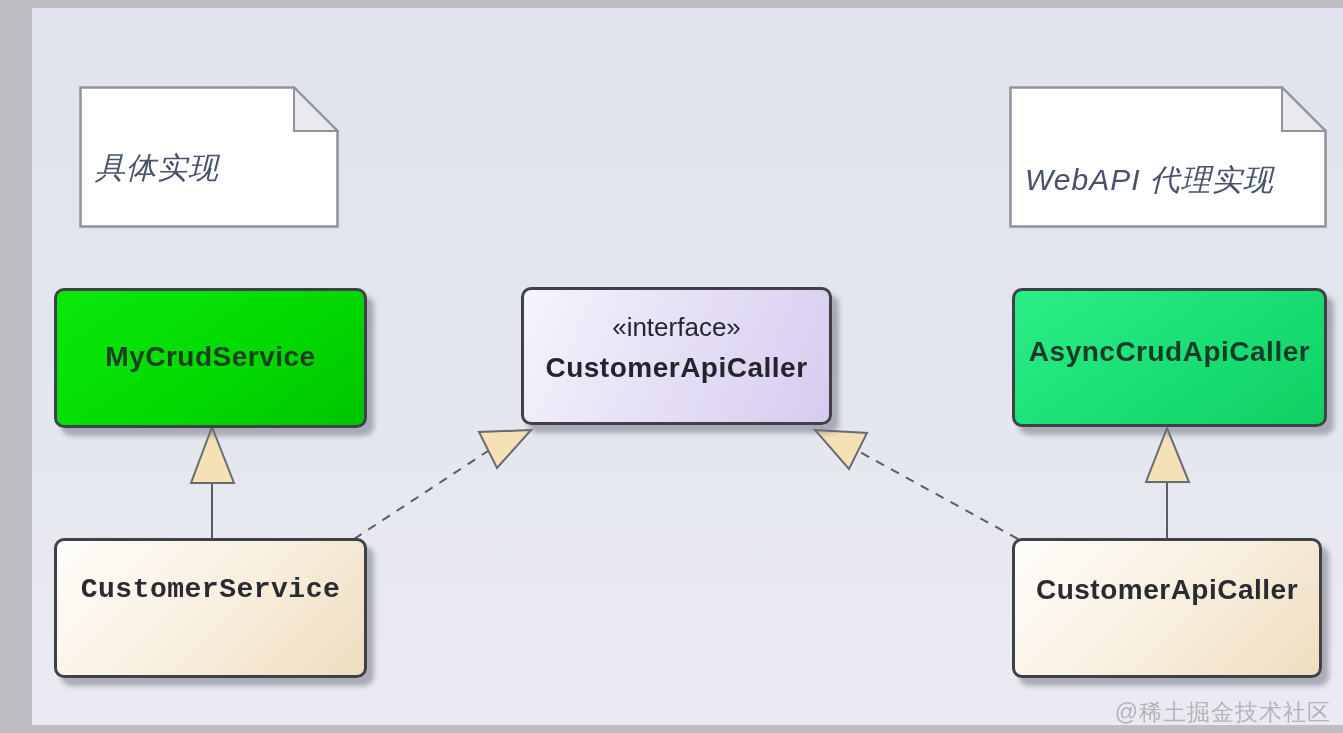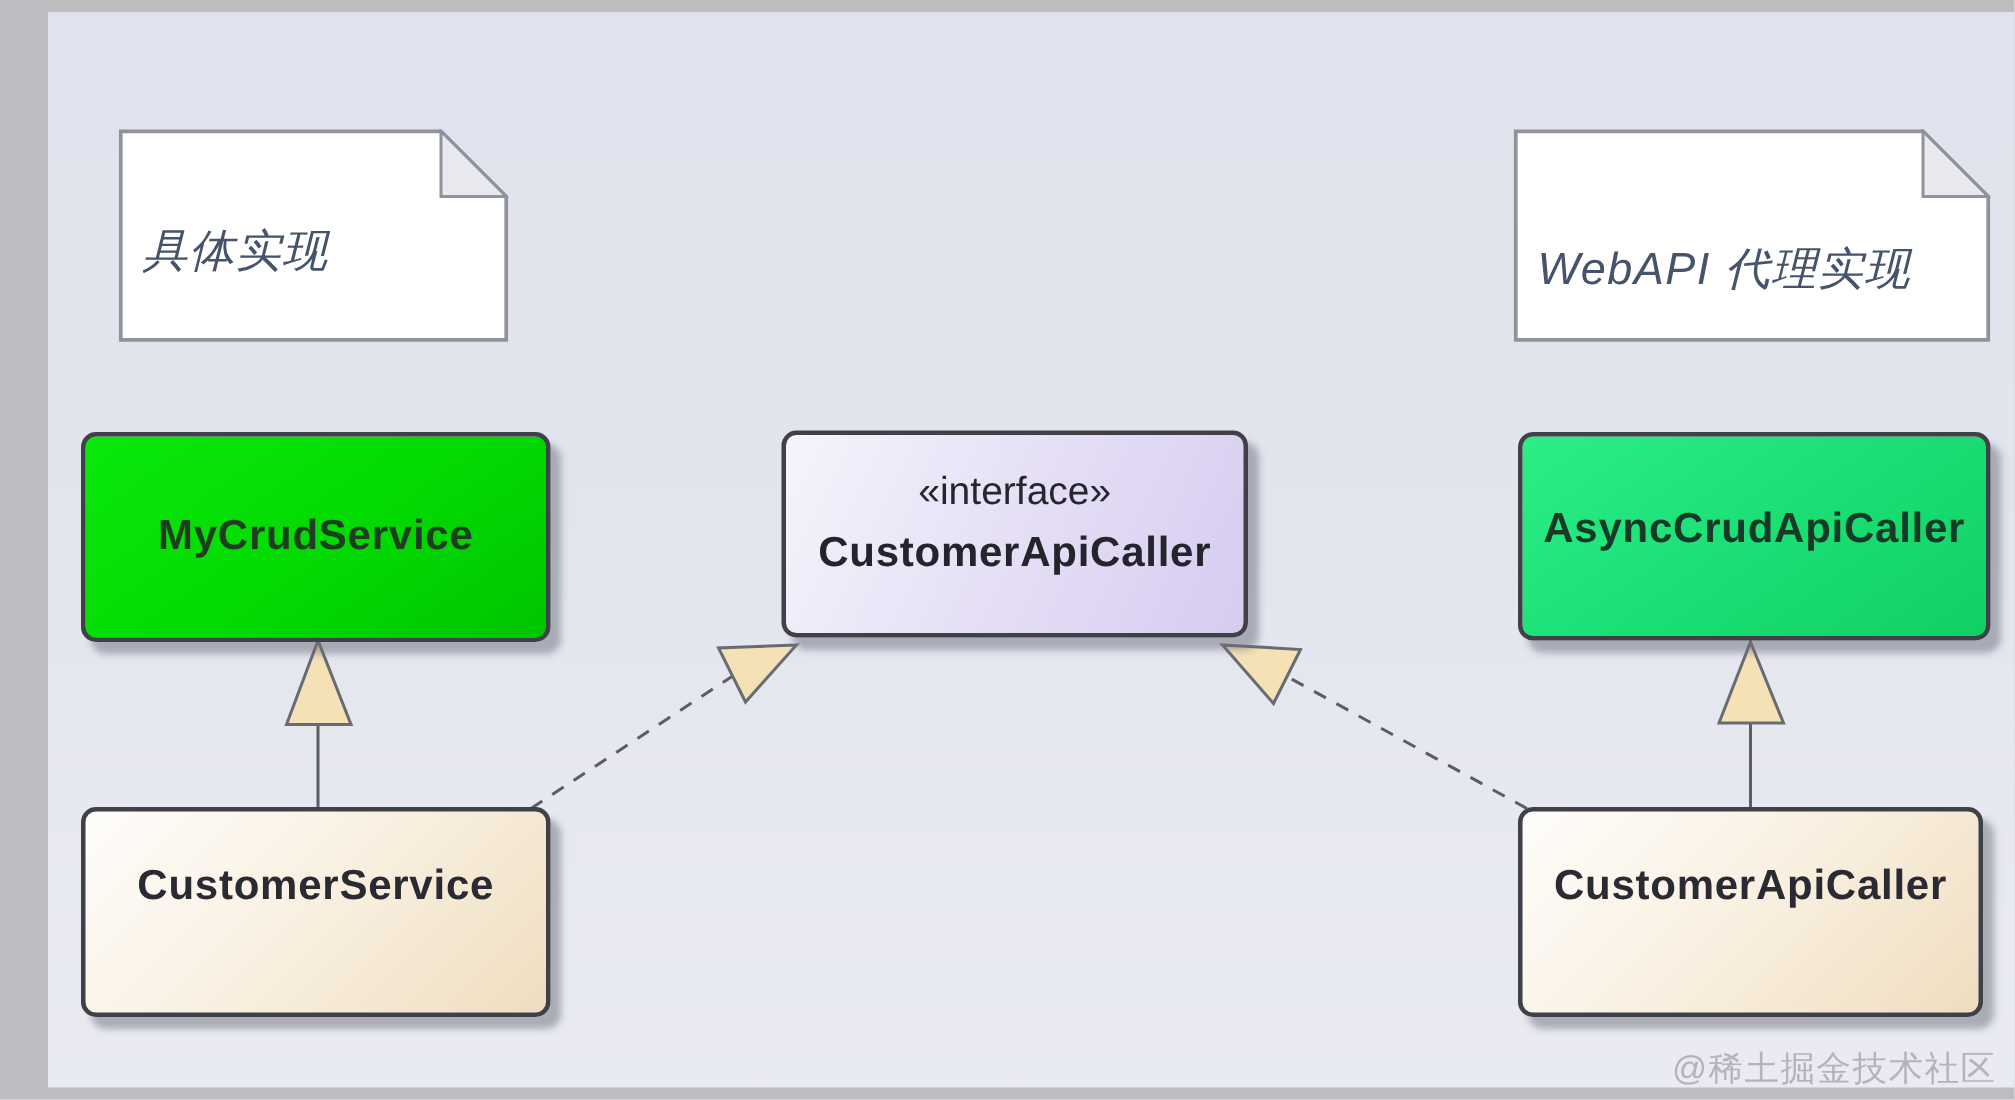--- a/index.html
+++ b/index.html
@@ -114,21 +114,21 @@
 
     <div class="uml-class fill-lavender" style="left:489px; top:279px; width:311px; height:138px;">
       <span class="stereotype">«interface»</span>
       <span class="class-name">CustomerApiCaller</span>
     </div>
 
     <div class="uml-class fill-spring" style="left:980px; top:280px; width:315px; height:139px;">
       <span class="class-name">AsyncCrudApiCaller</span>
     </div>
 
-    <div class="uml-class fill-cream" style="left:22px; top:530px; width:313px; height:140px;">
+    <div class="uml-class fill-cream" style="left:22px; top:530px; width:313px; height:140px;font-family:Liberation Mono, monospace;">
       <span class="class-name">CustomerService</span>
     </div>
 
     <div class="uml-class fill-cream" style="left:980px; top:530px; width:310px; height:140px;text-align:center;">
       <span class="class-name">CustomerApiCaller</span>
     </div>
 
   </div>
 
   <div class="watermark">@稀土掘金技术社区</div>

